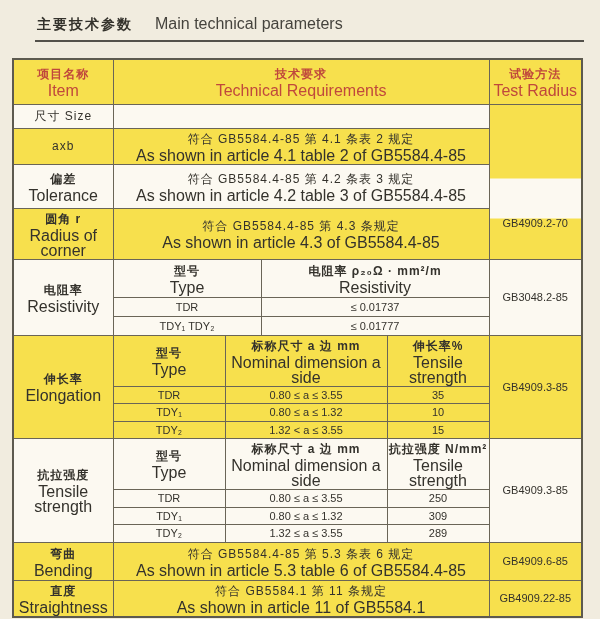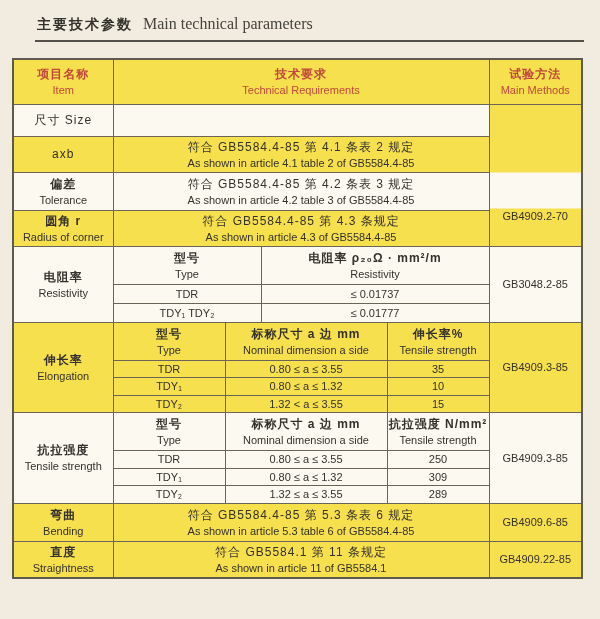--- a/index.html
+++ b/index.html
@@ -3,41 +3,41 @@
 <meta charset="utf-8">
 <style>
   * { margin:0; padding:0; box-sizing:border-box; }
   html,body { width:600px; height:619px; }
   body {
     background:#f1ecdf;
     font-family:"Liberation Sans", sans-serif;
     color:#34322c;
     overflow:hidden;
   }
-  .title-row { margin:15px 0 0 37px; display:flex; align-items:baseline; gap:10px;font-family:Liberation Serif, serif; }
+  .title-row { margin:15px 0 0 37px; display:flex; align-items:baseline; gap:22px; }
   .title-zh { font-size:14px; font-weight:bold; letter-spacing:2px; }
   .title-en { font-size:16px; color:#45433d; }
   .rule { width:549px; height:2px; background:#53504a; margin:6px 0 0 35px; }
 
   table.spec {
     border-collapse:collapse;
     table-layout:fixed;
     margin:16px 0 0 12px;
     border:2px solid #5d5a4f;
   }
   .spec td {
     border:1px solid #6a6557;
     text-align:center;
     vertical-align:middle;
     overflow:hidden;
     padding:1px 0;
   }
   .zh { font-size:12px; line-height:18px; letter-spacing:1px; }
   .b  { font-weight:bold; }
-  .en { font-size:11px; line-height:15px; letter-spacing:0; }
+  .en { font-size:16px; line-height:15px; letter-spacing:0; }
   .red { color:#c0483c; }
   .sm { font-size:11px; }
   .bg-y { background:#f7e04d; }
   .bg-w { background:#fcf9f1; }
   .method-group1 {
     background:linear-gradient(180deg,#f7e04d 0,#f7e04d 48%,#fcf9f1 48%,#fcf9f1 74%,#f7e04d 74%,#f7e04d 100%);
     vertical-align:top;
   }
   .method-group1 .gtext { padding-top:82px; font-size:11px; }
 </style>
@@ -67,45 +67,45 @@
       <td class="bg-y">
         <div class="zh b red">项目名称</div>
         <div class="en red">Item</div>
       </td>
       <td class="bg-y" colspan="4">
         <div class="zh b red">技术要求</div>
         <div class="en red">Technical Requirements</div>
       </td>
       <td class="bg-y">
         <div class="zh b red">试验方法</div>
-        <div class="en red">Main Methods</div>
-      </td>
-    </tr>
-
-    <tr style="height:32px">
+        <div class="en red">Test Radius</div>
+      </td>
+    </tr>
+
+    <tr style="height:24px">
       <td class="bg-w">
         <div class="zh">尺寸 Size</div>
       </td>
       <td class="bg-w" colspan="4"></td>
       <td class="method-group1" rowspan="4">
         <div class="gtext">GB4909.2-70</div>
       </td>
     </tr>
 
     <tr style="height:24px">
       <td class="bg-y">
         <div class="zh">axb</div>
       </td>
       <td class="bg-y" colspan="4">
         <div class="zh">符合 GB5584.4-85 第 4.1 条表 2 规定</div>
         <div class="en">As shown in article 4.1 table 2 of GB5584.4-85</div>
       </td>
     </tr>
 
-    <tr style="height:38px">
+    <tr style="height:44px">
       <td class="bg-w">
         <div class="zh b">偏差</div>
         <div class="en">Tolerance</div>
       </td>
       <td class="bg-w" colspan="4">
         <div class="zh">符合 GB5584.4-85 第 4.2 条表 3 规定</div>
         <div class="en">As shown in article 4.2 table 3 of GB5584.4-85</div>
       </td>
     </tr>
 

